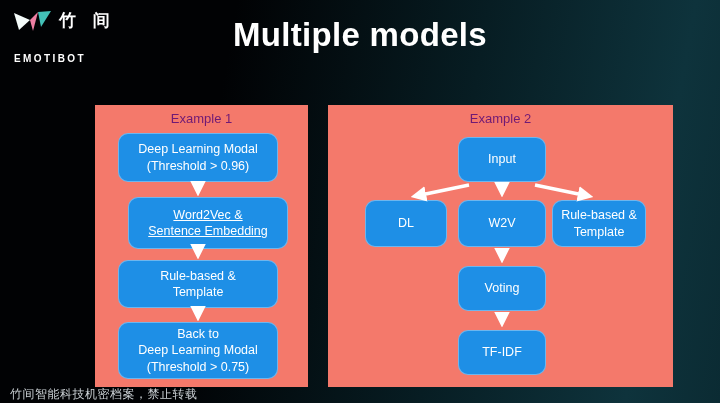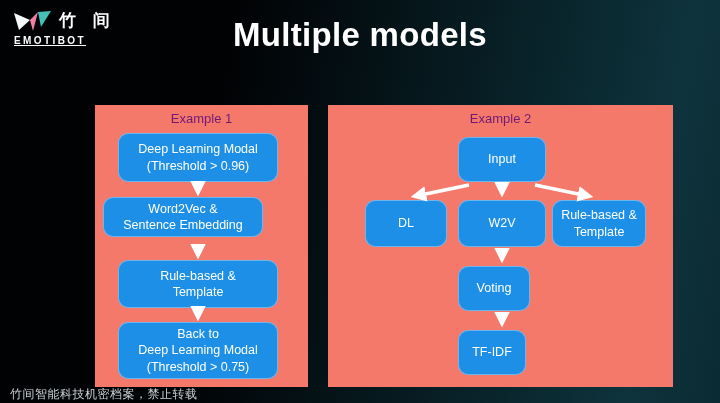--- a/index.html
+++ b/index.html
@@ -10,21 +10,21 @@
   }
   .slide {
     position:relative; width:720px; height:403px;
     background:linear-gradient(100deg,#010204 30%,#071d23 62%,#0e333c 88%,#0b2b33 100%);
     overflow:hidden;
   }
   
   .logo { position:absolute; left:14px; top:9px; }
   .logo-row { display:flex; align-items:center; gap:7px; }
   .logo-cjk { color:#fff; font-size:17px; font-weight:700; letter-spacing:6px; }
-  .logo-word { color:#fff; font-size:10px; font-weight:700; letter-spacing:2.4px; margin-top:3px;text-decoration:underline; }
+  .logo-word { color:#fff; font-size:10px; font-weight:700; letter-spacing:2.4px; margin-top:21px; }
   
   .title {
     position:absolute; left:0; right:0; top:16px; text-align:center;
     color:#fff; font-size:33px; font-weight:600; letter-spacing:.3px;
   }
   .subtitle {
     position:absolute; left:0; right:0; top:77px; text-align:center;
     color:#f3f5f7; font-size:15px; font-weight:600;
   }
   .subtitle .em { font-style:italic; font-weight:800; }
@@ -43,30 +43,30 @@
     position:absolute;
     background:var(--box-color,#1E8FE6);
     border:1px solid rgba(255,255,255,.35);
     border-radius:10px;
     color:#fff; font-size:12.5px; line-height:1.32;
     display:flex; align-items:center; justify-content:center;
     text-align:center; white-space:pre-line; padding:2px 4px;
   }
   
   .p1-b1 { left:23px; top:28px;  width:160px; height:49px; }
-  .p1-b2 { left:8px; top:92px;  width:160px; height:40px; }
+  .p1-b2 { left:33px; top:92px;  width:160px; height:52px;text-decoration:underline; }
   .p1-b3 { left:23px; top:155px; width:160px; height:48px; }
   .p1-b4 { left:23px; top:217px; width:160px; height:57px; }
   
   .p2-input  { left:130px; top:32px;  width:88px; height:45px; }
   .p2-dl     { left:37px;  top:95px;  width:82px; height:47px; }
   .p2-w2v    { left:130px; top:95px;  width:88px; height:47px; }
   .p2-rule   { left:224px; top:95px;  width:94px; height:47px; }
-  .p2-voting { left:130px; top:161px; width:72px; height:45px; }
-  .p2-tfidf  { left:130px; top:225px; width:68px; height:45px; }
+  .p2-voting { left:130px; top:161px; width:88px; height:45px; }
+  .p2-tfidf  { left:130px; top:225px; width:88px; height:45px; }
   .arrow-layer { position:absolute; left:0; top:0; width:100%; height:100%; pointer-events:none; }
   
   .footer {
     position:absolute; left:10px; top:386px;
     color:#ccd2d6; font-size:12px; letter-spacing:.5px;
   }
 </style>
 </head>
 <body>
 

